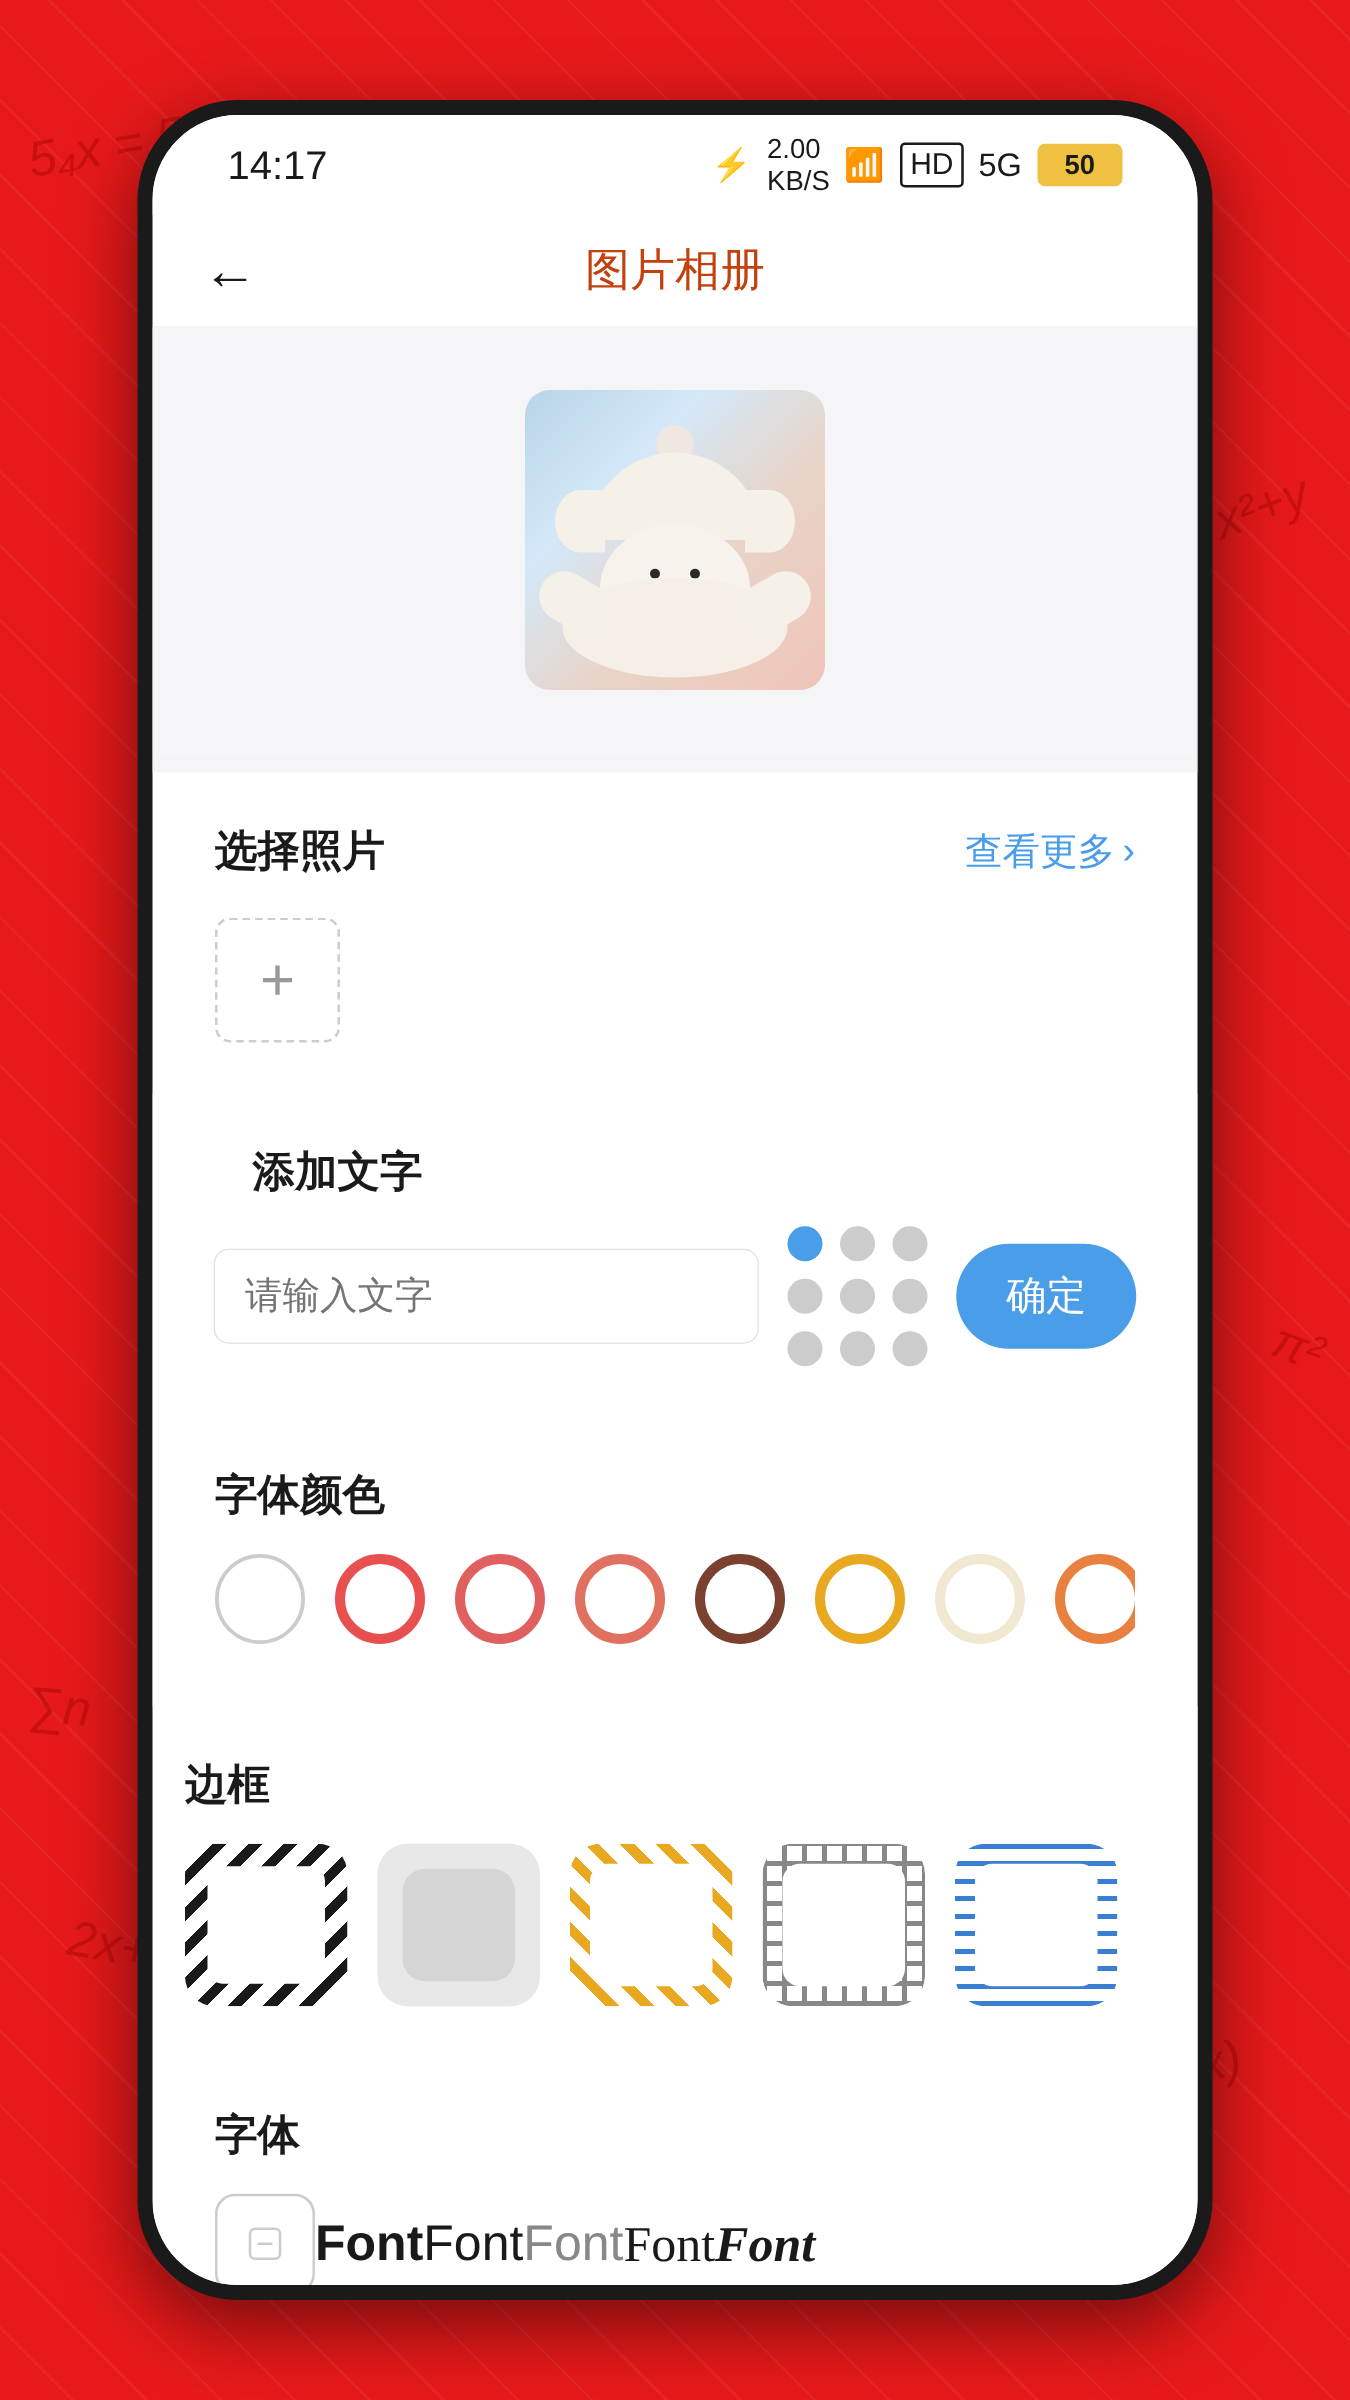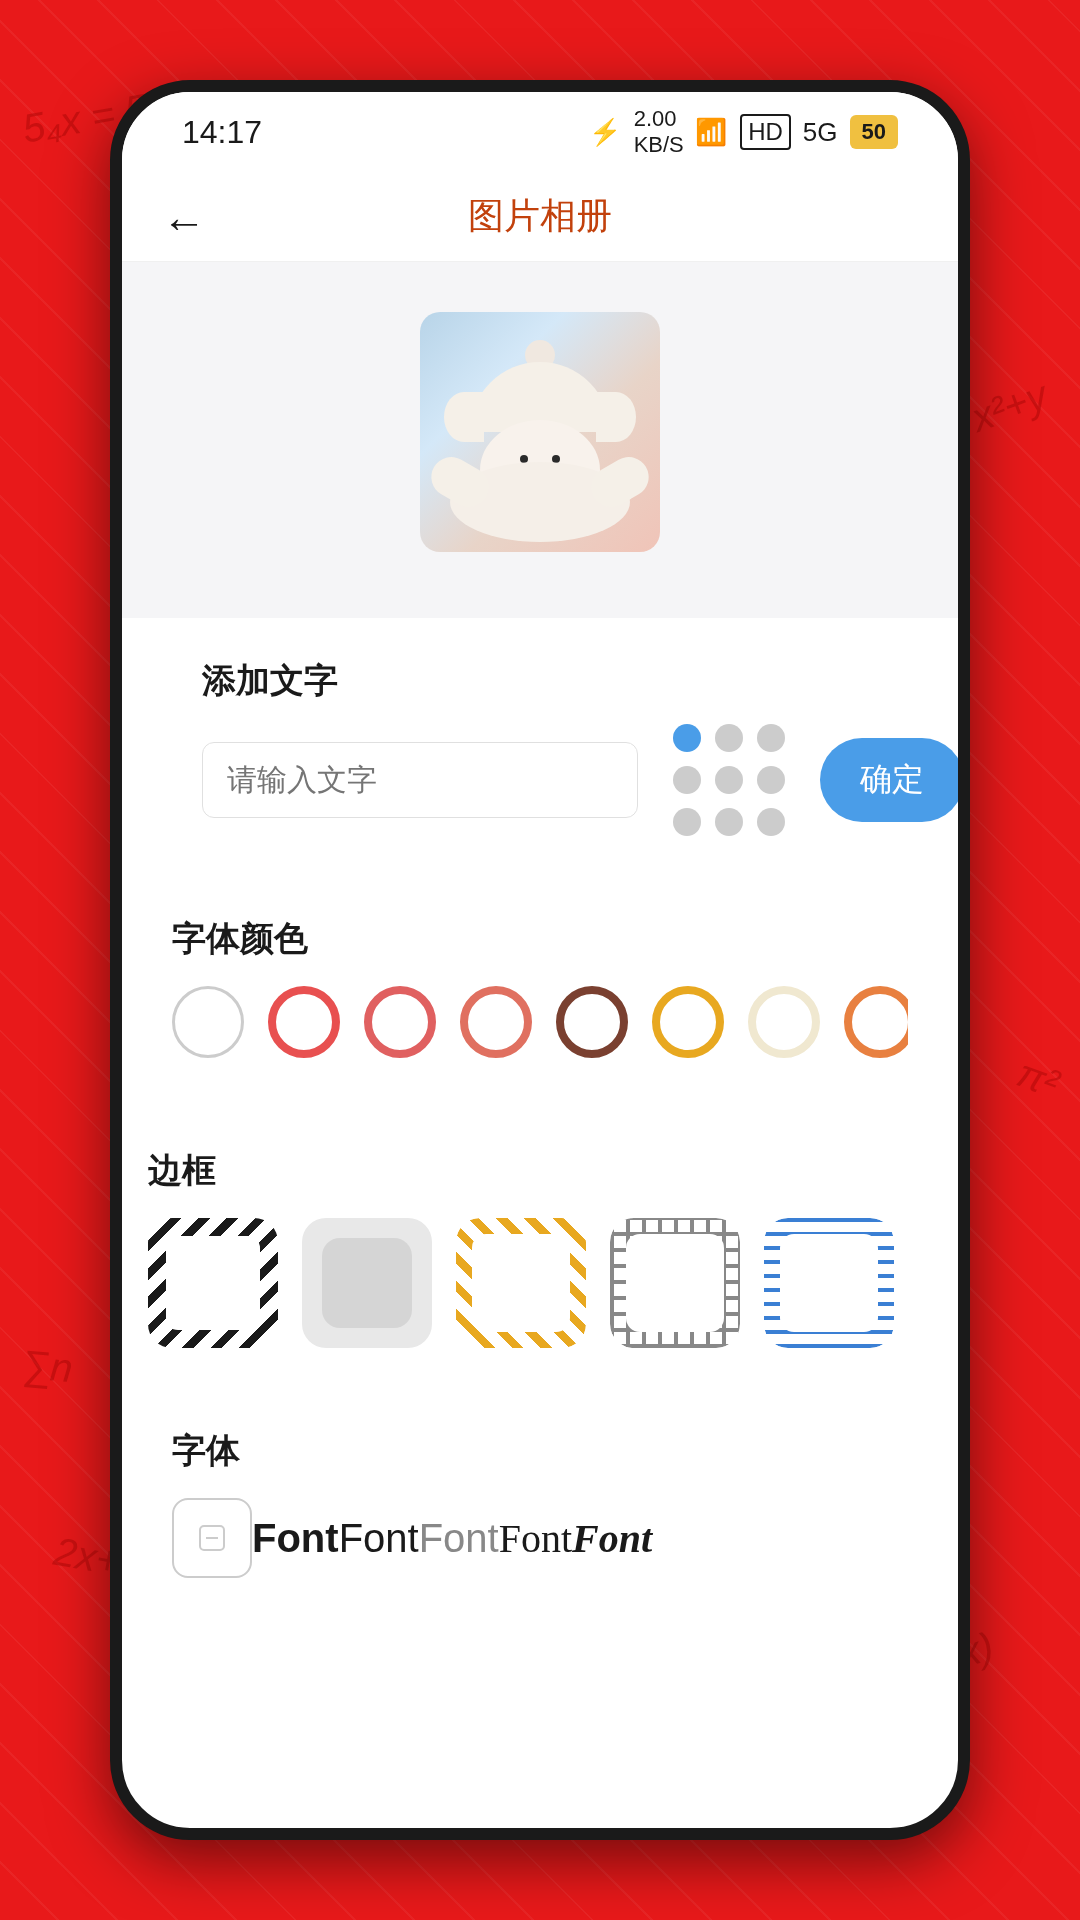--- a/index.html
+++ b/index.html
@@ -73,21 +73,21 @@
       display: flex;
       align-items: center;
       gap: 12px;
       font-size: 26px;
       color: #1a1a1a;
     }
 
     .battery {
       background: #f0c040;
       border-radius: 6px;
-      padding: 4px 12px;
+      padding: 4px 22px;
       font-size: 22px;
       font-weight: 600;
     }
 
     
     .nav-bar {
       height: 90px;
       background: white;
       display: flex;
       align-items: center;
@@ -175,22 +175,23 @@
 
     
     .text-section {
       padding: 40px 80px;
       background: white;
     }
 
     .text-input-row {
       display: flex;
       align-items: center;
-      gap: 35px;
+      gap: 23px;
       margin-top: 20px;
+      justify-content: center;
     }
 
     .text-input {
       flex: 1;
       padding: 20px 24px;
       border: 1px solid #e0e0e0;
       border-radius: 12px;
       font-size: 30px;
       color: #bbb;
       outline: none;
@@ -498,20 +499,30 @@
         <div style="width:180px;height:80px;background:#f5efe8;border-radius:50%;position:absolute;bottom:10px;left:50%;transform:translateX(-50%);"></div>
 
         <div style="position:absolute;bottom:50px;left:10px;width:60px;height:40px;background:#f5f0e8;border-radius:40px;transform:rotate(30deg);"></div>
         <div style="position:absolute;bottom:50px;right:10px;width:60px;height:40px;background:#f5f0e8;border-radius:40px;transform:rotate(-30deg);"></div>
       </div>
     </div>
   </div>
 
   <div class="separator"></div>
 
+  <div class="section">
+    <div class="section-header">
+      <span class="section-title">选择照片</span>
+      <span class="see-more">
+        <span>查看更多</span>
+        <span>›</span>
+      </span>
+    </div>
+    <div class="add-photo-btn">+</div>
+  </div>
 
   <div class="text-section">
     <span class="section-title">添加文字</span>
     <div class="text-input-row">
       <input class="text-input" type="text" placeholder="请输入文字" style="">
       <div class="dot-grid">
         <div class="dot active"></div>
         <div class="dot"></div>
         <div class="dot"></div>
         <div class="dot"></div>

